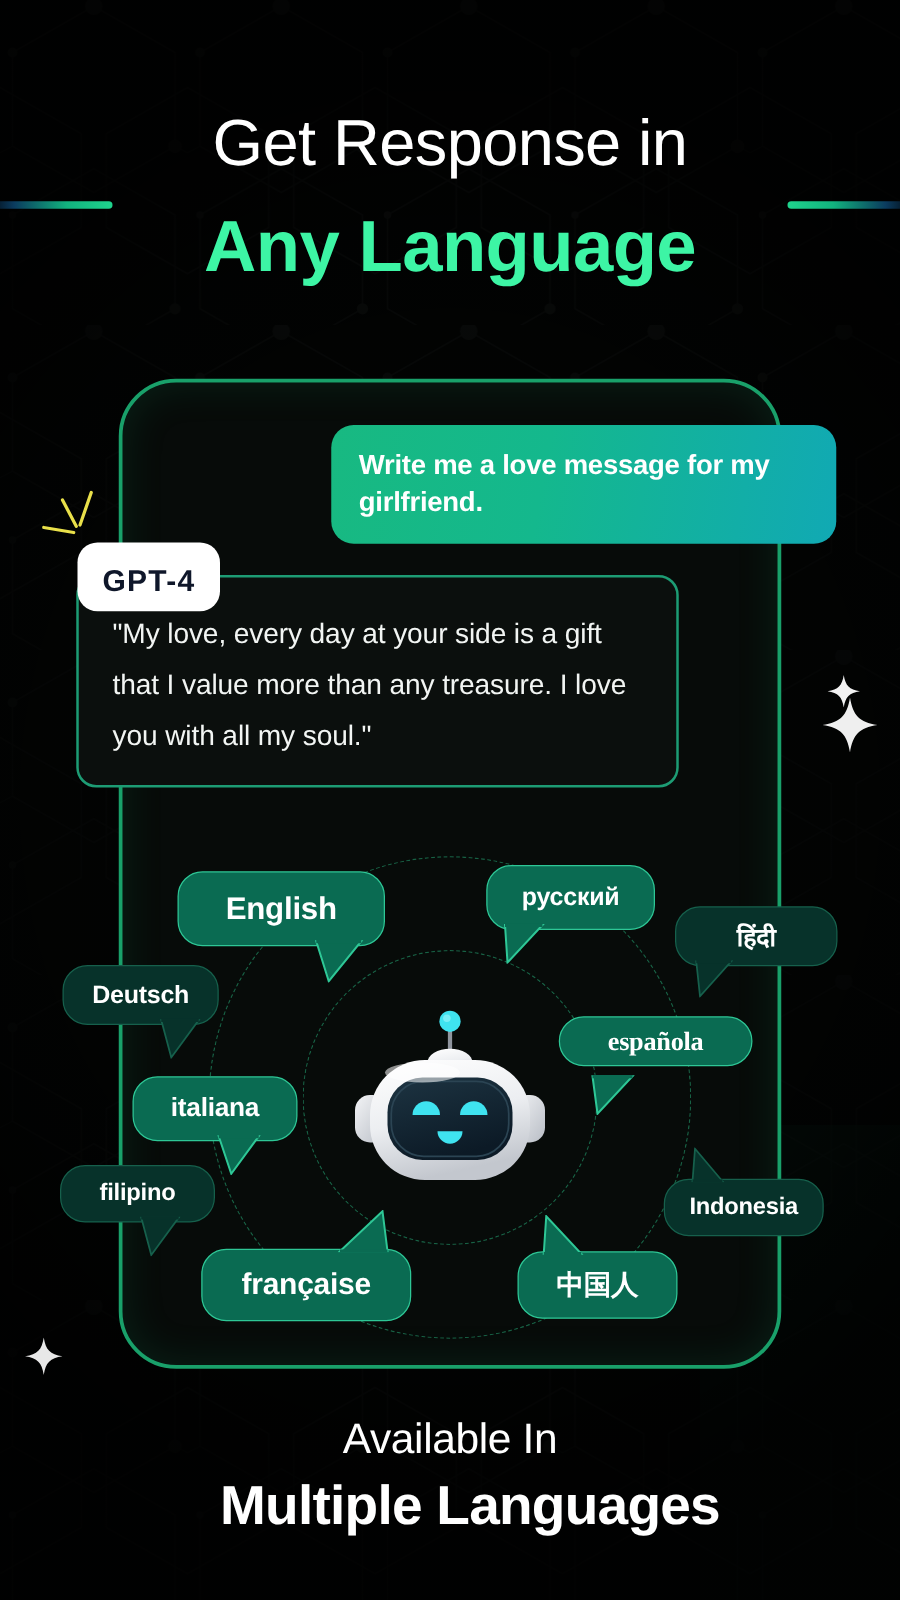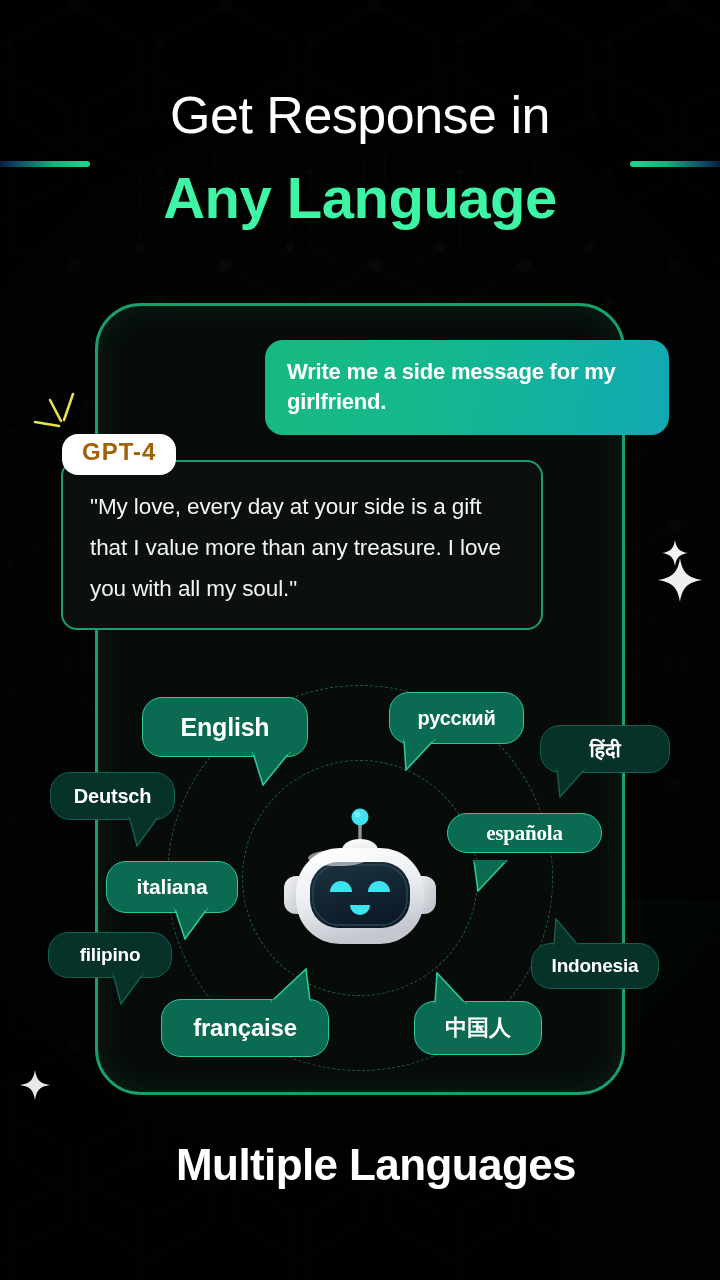--- a/index.html
+++ b/index.html
@@ -92,25 +92,25 @@
     font-weight:700;
     line-height:30px;
     padding:17px 22px;
     letter-spacing:-0.2px;
   }
 
   .gpt-badge {
     position:absolute;
     left:62px; top:434px;
     background:#ffffff;
-    color:#a16207;
+    color:#0f172a;
     font-size:24px;
     font-weight:700;
     letter-spacing:1px;
-    padding:4px 20px 9px;
+    padding:18px 20px 9px;
     border-radius:16px;
     z-index:4;
   }
   .burst {
     position:absolute;
     left:28px; top:388px;
     width:62px; height:60px;
     z-index:3;
   }
 
@@ -233,21 +233,21 @@
   <div class="divider right"></div>
 
   <div class="phone">
     <div class="phone-inner"></div>
   </div>
 
   <div class="orbit outer"></div>
   <div class="orbit inner"></div>
 
   <div class="user-bubble">
-    <span>Write me a side message for my girlfriend.</span>
+    <span>Write me a love message for my girlfriend.</span>
   </div>
 
   <div class="burst">
     <svg viewBox="0 0 62 60" width="62" height="60">
       <g stroke="#E9E04A" stroke-width="2.6" stroke-linecap="round">
         <line x1="45" y1="6" x2="36" y2="32"></line>
         <line x1="22" y1="12" x2="33" y2="33"></line>
         <line x1="7" y1="34" x2="31" y2="38"></line>
       </g>
     </svg>
@@ -392,16 +392,17 @@
       <path d="M22,0 C24.4,14.6 29.4,19.6 44,22 C29.4,24.4 24.4,29.4 22,44 C19.6,29.4 14.6,24.4 0,22 C14.6,19.6 19.6,14.6 22,0 Z" fill="#efefef"></path>
     </svg>
   </div>
   <div class="spark" style="left:20px; top:1070px;">
     <svg width="30" height="30" viewBox="0 0 30 30">
       <path d="M15,0 C16.6,10 19.99,13.4 30,15 C19.99,16.6 16.6,19.99 15,30 C13.4,19.99 10,16.6 0,15 C10,13.4 13.4,10 15,0 Z" fill="#e8e8e8"></path>
     </svg>
   </div>
 
   <div class="footer">
+    <span class="f1">Available In</span>
     <span class="f2">Multiple Languages</span>
   </div>
 
 </div>
 
 </body></html>

